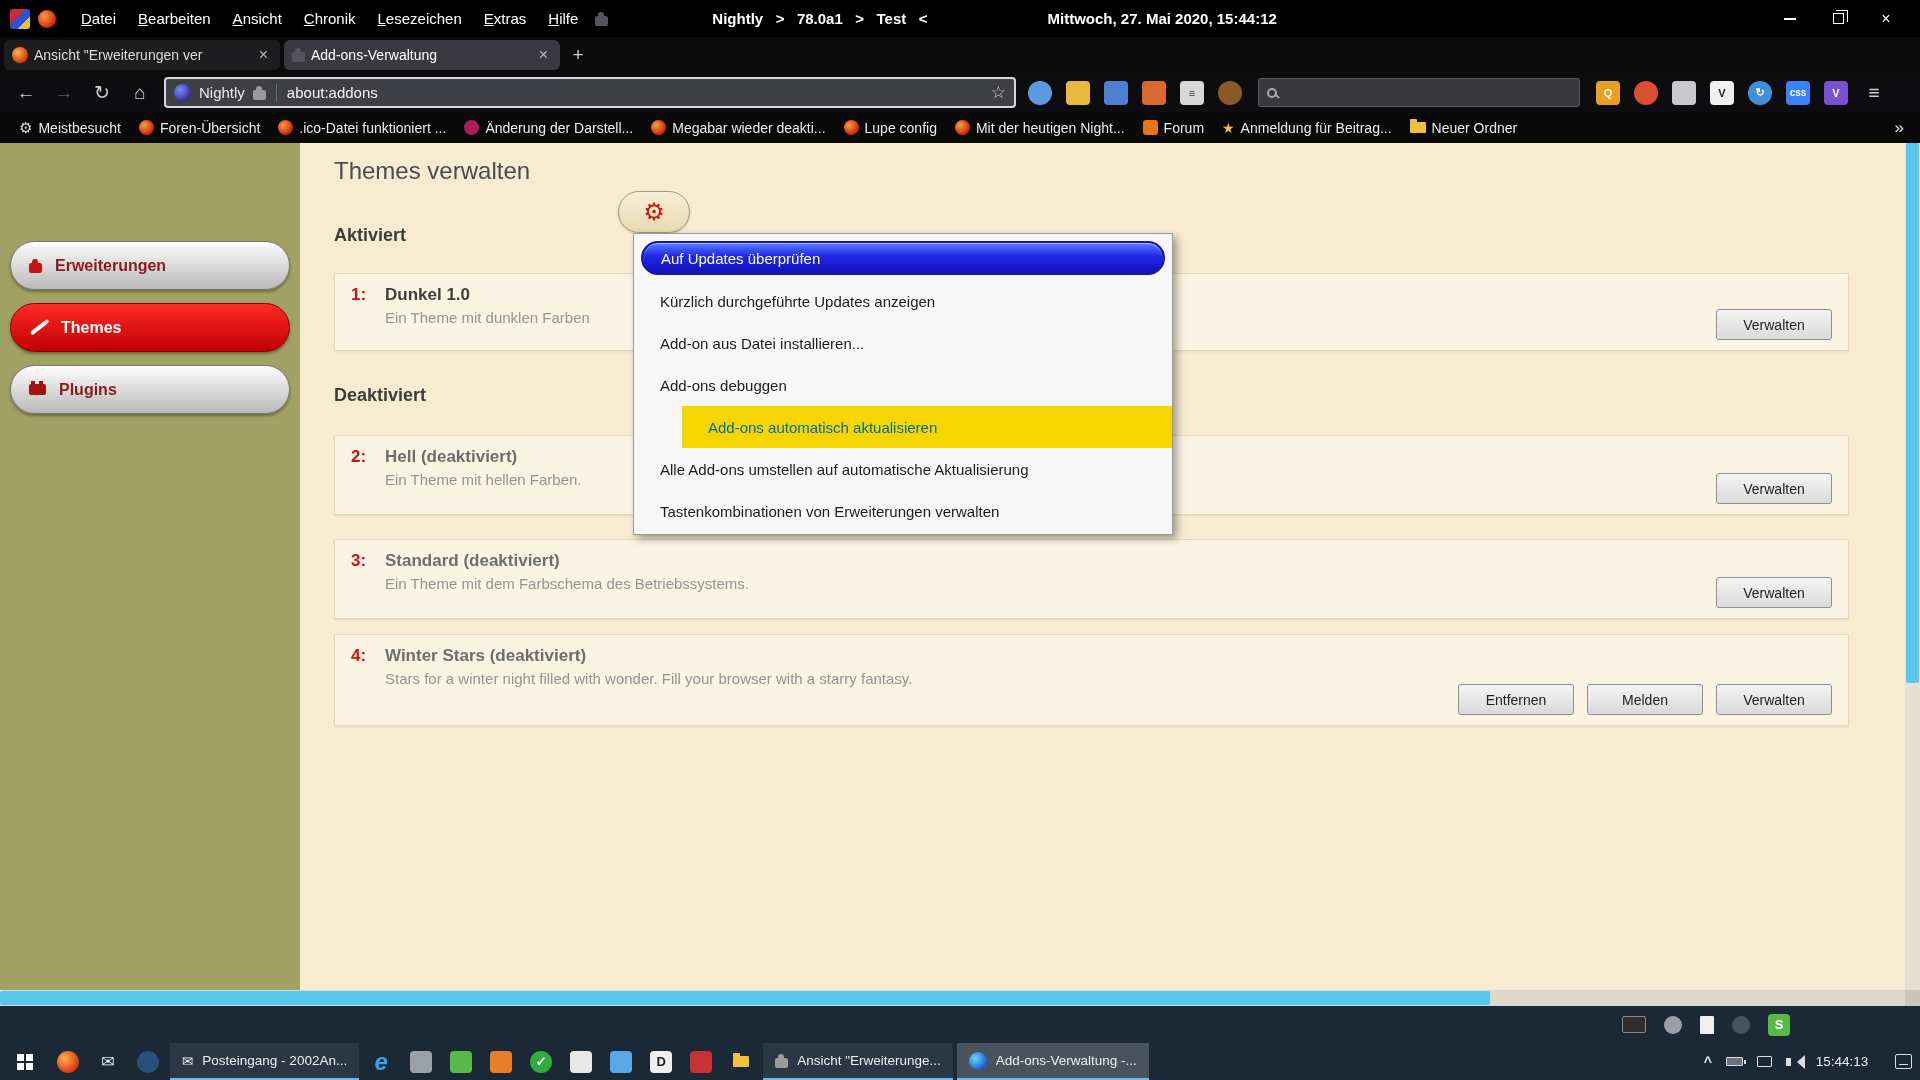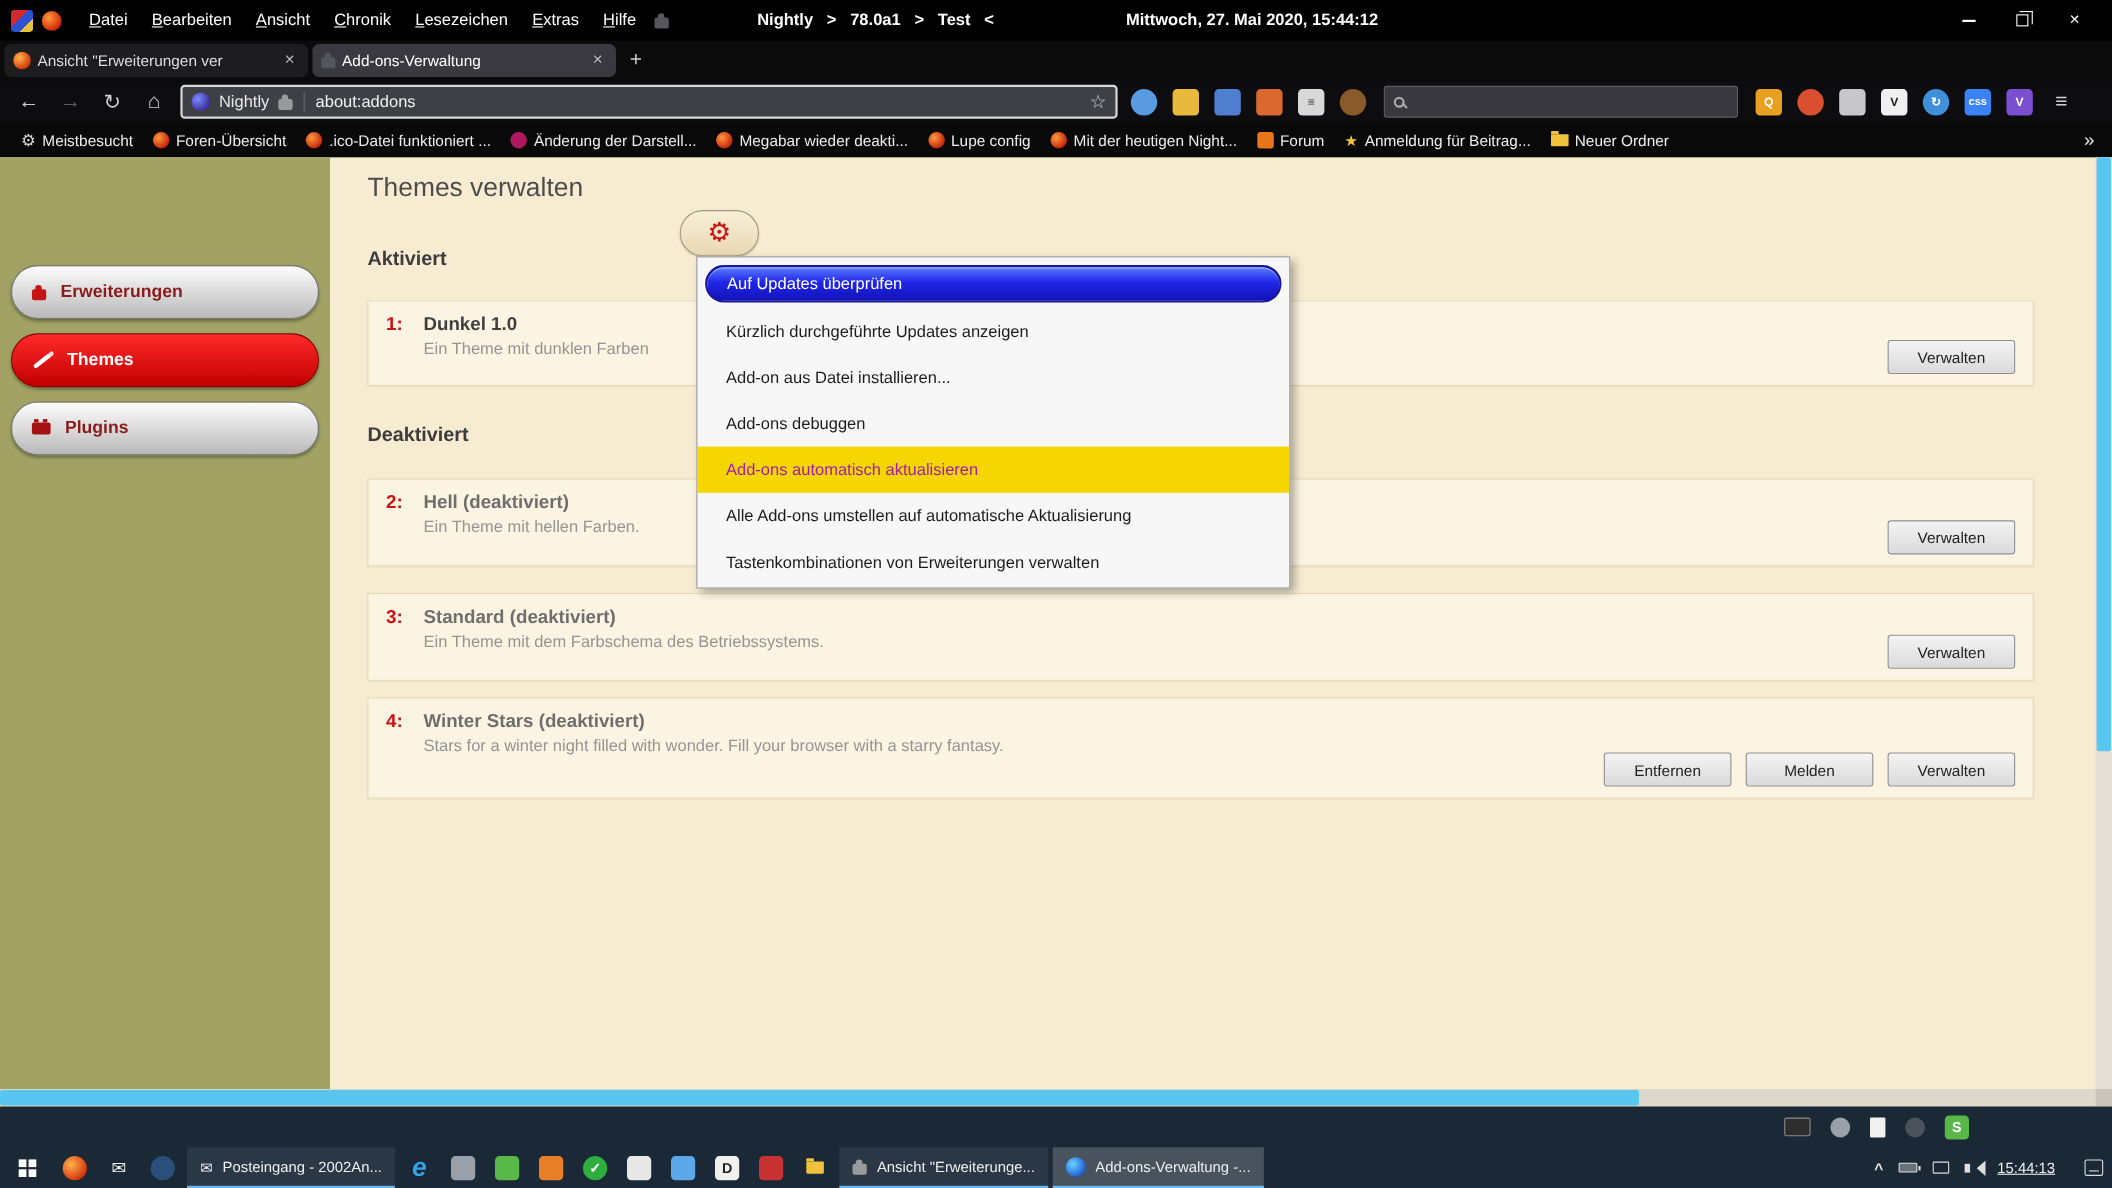--- a/index.html
+++ b/index.html
@@ -9,21 +9,21 @@
 
   
   .menubar { position:absolute; left:0; top:0; width:1920px; height:37px; background:#000;
              display:flex; align-items:center; padding:0 10px; color:#fff; font-size:15px; }
   .mb-appico { width:20px; height:20px; border-radius:3px; margin-right:8px;
                background:linear-gradient(135deg,#d22a2a 0 40%,#2a52d2 40% 70%,#e8c23c 70%); }
   .mb-fxico { width:18px; height:18px; border-radius:50%; margin-right:14px;
               background:radial-gradient(circle at 35% 35%, #ff9a3c, #d22a0a 70%); }
   .mb-item { display:inline-block; padding:8px 11px; cursor:default;text-align:center; }
   .mb-item::first-letter { text-decoration:underline; }
-  .mb-center { margin-left:80px; font-weight:700; white-space:pre; }
+  .mb-center { margin-left:104px; font-weight:700; white-space:pre; }
   .mb-date { margin-left:120px; font-weight:700; }
   .win-controls { margin-left:auto; display:flex; }
   .wc { width:48px; height:37px; display:flex; align-items:center; justify-content:center; color:#fff; font-size:16px; }
   .wc-minbar { width:12px; height:2px; background:#fff; }
   .wc-maxbox { width:11px; height:11px; border:1.5px solid #fff; position:relative; }
   .wc-maxbox::before { content:""; position:absolute; left:2px; top:-4px; width:11px; height:11px; border:1.5px solid #fff; border-bottom:none; border-left:none; }
 
   .tabbar { position:absolute; left:0; top:37px; width:1920px; height:36px; background:#0b0b0b;
             display:flex; align-items:flex-end; padding:0 2px; }
   .tab { width:276px; height:30px; margin:0 2px 3px 2px; border-radius:6px; display:flex; align-items:center;
@@ -120,21 +120,21 @@
   .btn { min-width:116px; height:31px; padding:0 12px; background:linear-gradient(180deg,#f4f4f4,#dadada);
          border:1px solid #8f8f8f; border-radius:3px; font-size:14px; color:#222;
          display:flex; align-items:center; justify-content:center; }
 
   .tools-menu { position:absolute; left:333px; top:90px; width:540px; background:#f7f7f7;
                 border:1px solid #9a9a9a; box-shadow:4px 4px 8px rgba(0,0,0,.35); z-index:50; padding:2px 0; }
   .tm-item { height:42px; display:flex; align-items:center; padding-left:26px; font-size:15px; color:#1c1c1c; }
   .tm-item.selected { height:34px; margin:5px 7px; border-radius:17px; padding-left:18px; color:#fff;
                       background:linear-gradient(180deg,#5a7bff 0%,#2026e8 45%,#1212b8 100%);
                       border:2px solid #18189a; box-shadow:inset 0 1px 1px rgba(255,255,255,.5); }
-  .tm-item.highlighted { background:#f6d600; color:#a21caf; }
+  .tm-item.highlighted { background:#f6d600; color:#0369a1;margin-left:48px; }
 
   .vscroll { position:absolute; right:0; top:0; width:15px; height:847px; background:#e4e0d6; }
   .vthumb { position:absolute; left:1px; top:0; width:13px; height:540px; background:#58c6ee; border-radius:2px; }
   .hscroll { position:absolute; left:0; top:847px; width:1905px; height:16px; background:#dcd8cc; }
   .hthumb { position:absolute; left:0; top:1px; height:14px; width:1490px; background:#58c6ee; border-radius:2px; }
   .scorner { position:absolute; left:1905px; top:847px; width:15px; height:16px; background:#c9c5ba; }
 
   
   .taskbar { position:absolute; left:0; top:1006px; width:1920px; height:74px; background:#1b2836; color:#eee; }
   .tb-row1 { height:37px; display:flex; align-items:center; justify-content:flex-end; padding-right:130px; gap:18px; }
@@ -160,21 +160,21 @@
   .tb-win.active { background:rgba(255,255,255,.20); }
   .tb-win .wlabel { overflow:hidden; text-overflow:ellipsis; max-width:150px; }
   .a-fxblue { width:18px; height:18px; border-radius:50%; background:radial-gradient(circle at 35% 35%,#6ad2ff,#1a5ad2 75%); flex:none; }
   .tray { margin-left:auto; display:flex; align-items:center; gap:14px; padding-right:8px; }
   .tr-chev { font-size:14px; font-weight:700; color:#e8e8e8; }
   .tr-battery { width:17px; height:9px; border:1px solid #ddd; border-radius:1px; position:relative; background:rgba(255,255,255,.35); }
   .tr-battery::after { content:""; position:absolute; right:-4px; top:2px; width:2px; height:4px; background:#ddd; }
   .tr-net { width:15px; height:11px; border:1px solid #ddd; border-radius:1px; }
   .tr-vol { width:5px; height:8px; background:#ddd; position:relative; margin-right:6px; }
   .tr-vol::after { content:""; position:absolute; left:2px; top:-3px; border:7px solid transparent; border-right:8px solid #ddd; margin-left:2px; }
-  .tr-time { font-size:13.5px; min-width:62px; text-align:center;text-decoration:underline; }
+  .tr-time { font-size:13.5px; min-width:62px; text-align:center; }
   .tr-note { width:17px; height:15px; border:1px solid #ddd; border-radius:2px; position:relative; margin-left:8px; }
   .tr-note::after { content:""; position:absolute; left:3px; bottom:3px; width:9px; height:1.5px; background:#ddd; }
   .tt-screen { width:24px; height:17px; background:#2e2e2e; border:1px solid #8a8a8a; border-radius:2px; }
   .tt-circle { width:18px; height:18px; border-radius:50%; background:#9aa0a8; }
   .tt-page { width:14px; height:18px; background:#f0f0f0; border-radius:1px; }
   .tt-dark { width:18px; height:18px; border-radius:50%; background:#4a525c; }
 </style>
 </head>
 <body>
 

